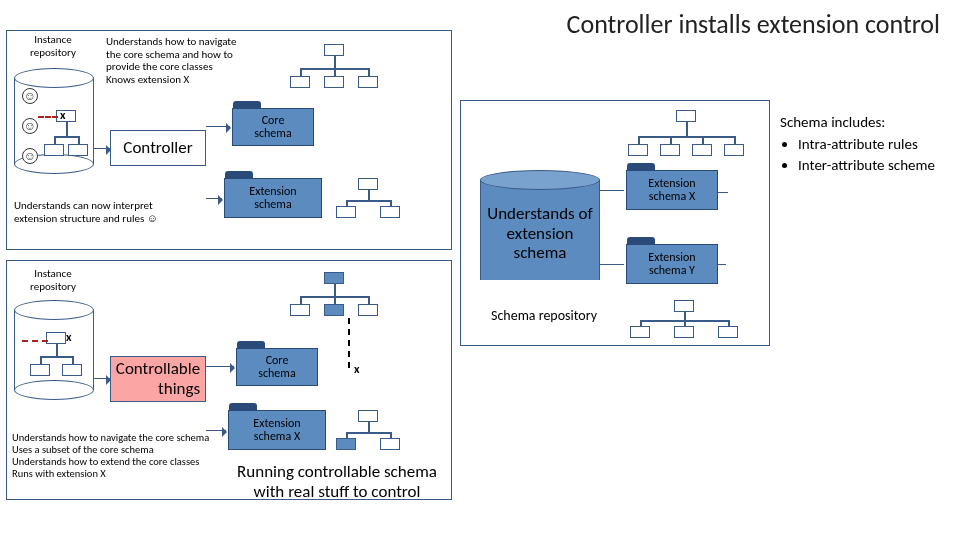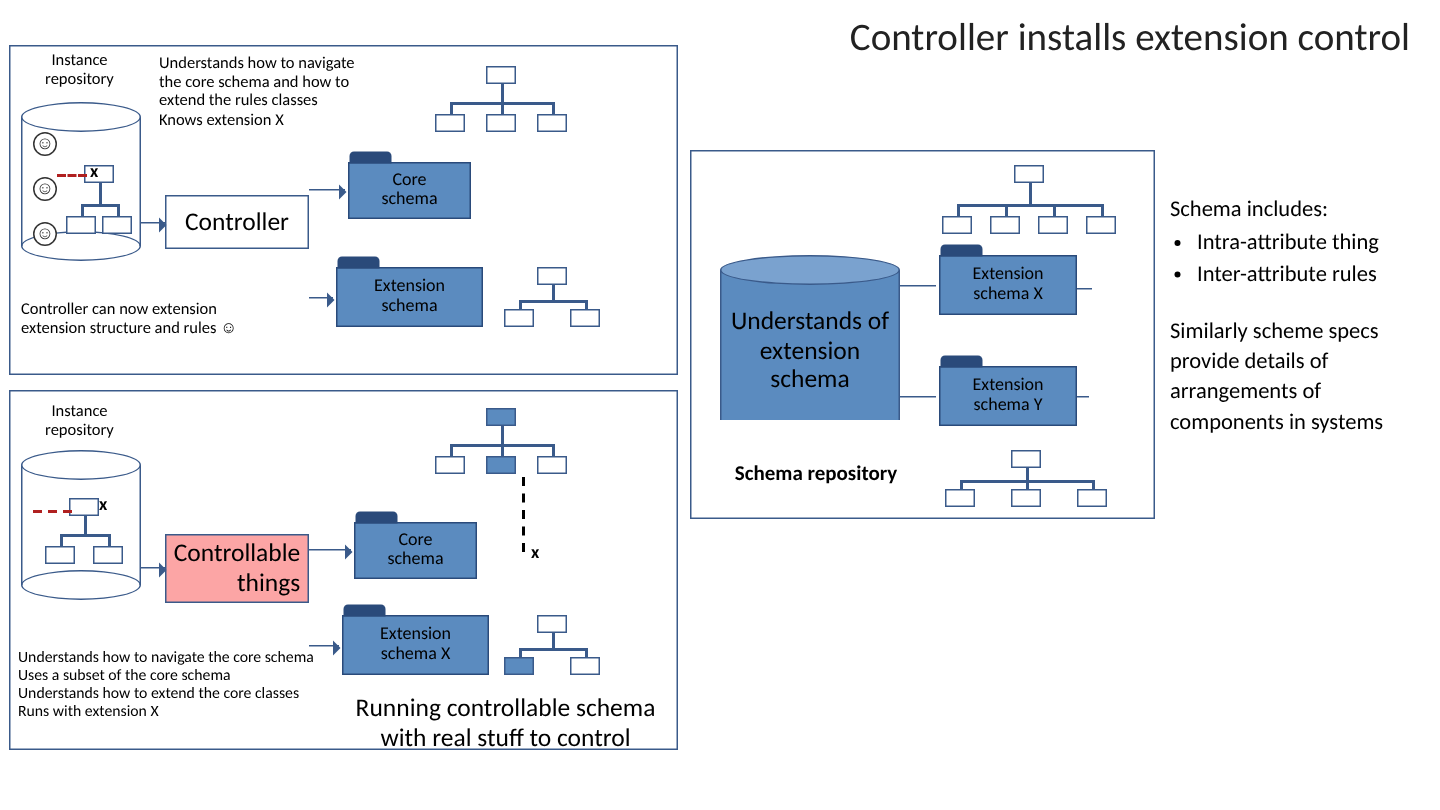--- a/index.html
+++ b/index.html
@@ -24,21 +24,21 @@
     border: 1.5px solid #3a5a8a;
     background: #fff;
   }
   .label {
     position: absolute;
     font-size: 11px;
     line-height: 1.15;
     color: #000;
   }
   .label.md { font-size: 17px; }
-  .label.lg { font-size: 14px; font-weight: bold; }
+  .label.lg { font-size: 14px; }
   .right-text {
     position: absolute;
     font-size: 15px;
     line-height: 1.35;
     color: #000;
     right: 10px;
     width: 170px;
   }
   .right-text ul { margin: 2px 0 8px 18px; padding: 0; }
   .right-text li { margin: 0; }
@@ -167,26 +167,26 @@
   <div class="line vline" style="left:22px; top:12px; height:14px;"></div>
   <div class="line hline" style="left:10px; top:26px; width:26px;"></div>
   <div class="line vline" style="left:10px; top:26px; height:8px;"></div>
   <div class="line vline" style="left:34px; top:26px; height:8px;"></div>
 </div>
 <div class="dash" style="left:38px; top:116px; width:20px;"></div>
 <div class="xmark" style="left:60px; top:108px;">x</div>
 
 <div class="label" style="left:106px; top:36px; width:150px; white-space:pre-line;">Understands how to navigate
 the core schema and how to
-extend the rules classes
+provide the core classes
 Knows extension X</div>
 
 <div class="label md" style="left:110px; top:130px; width:96px; height:36px; border:1.5px solid #3a5a8a; background:#fff; display:flex; align-items:center; justify-content:center;">Controller</div>
 
-<div class="label" style="left:14px; top:200px; width:200px; white-space:pre-line;">Controller can now extension
+<div class="label" style="left:14px; top:200px; width:200px; white-space:pre-line;">Understands can now interpret
 extension structure and rules ☺</div>
 
 <div class="schema" style="left:232px; top:108px; width:82px; height:38px; white-space:pre-line;">Core
 schema</div>
 <div class="schema" style="left:224px; top:178px; width:98px; height:40px; white-space:pre-line;">Extension
 schema</div>
 
 <div class="tree" style="left:290px; top:44px; width:90px; height:50px;">
   <div class="node" style="left:34px; top:0;"></div>
   <div class="node" style="left:0; top:32px;"></div>
@@ -316,21 +316,20 @@
   <div class="node" style="left:88px; top:26px;"></div>
   <div class="line vline" style="left:54px; top:12px; height:8px;"></div>
   <div class="line hline" style="left:10px; top:20px; width:88px;"></div>
   <div class="line vline" style="left:10px; top:20px; height:6px;"></div>
   <div class="line vline" style="left:54px; top:20px; height:6px;"></div>
   <div class="line vline" style="left:98px; top:20px; height:6px;"></div>
 </div>
 <div class="conn" style="left:718px; top:192px; width:10px;"></div>
 <div class="conn" style="left:718px; top:264px; width:8px;"></div>
 
-<div class="right-text" style="top:130px;">
+<div class="right-text" style="top:112px;">
   <div>Schema includes:</div>
   <ul>
-    <li>Intra-attribute thing</li>
-    <li>Inter-attribute rules</li>
+    <li>Intra-attribute rules</li>
+    <li>Inter-attribute scheme</li>
   </ul>
   <div style="height:10px;"></div>
-  <div>Similarly scheme specs provide details of arrangements of components in systems</div>
 </div>
 
 </body></html>

